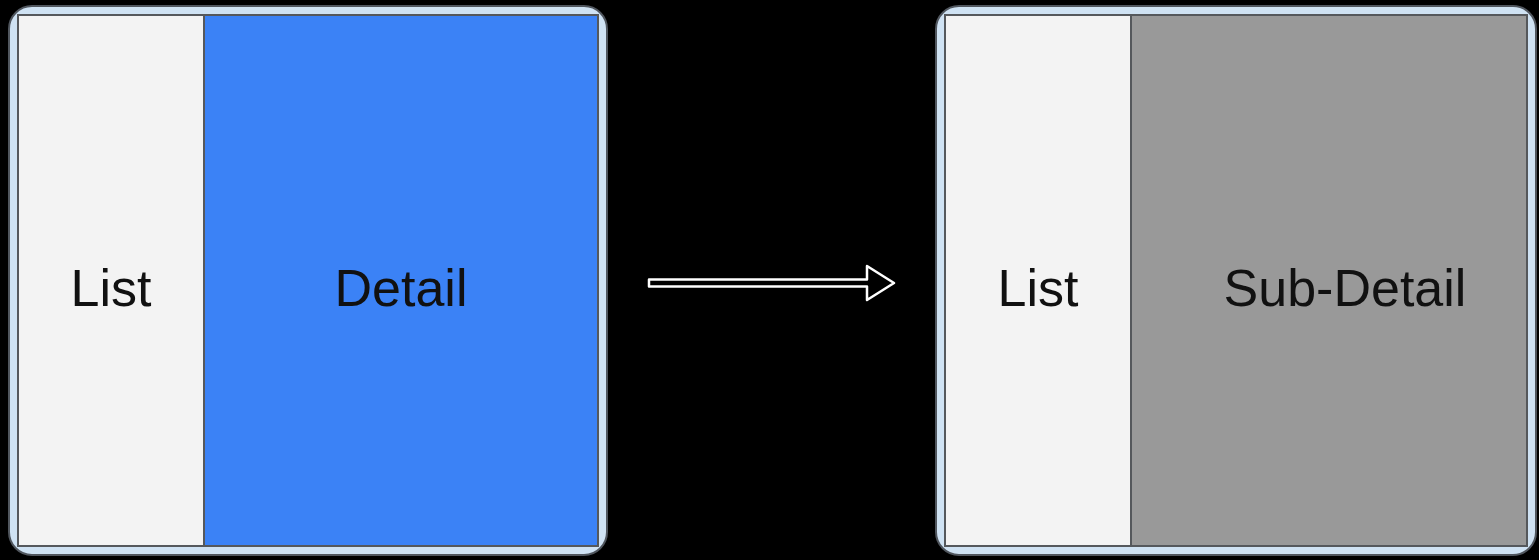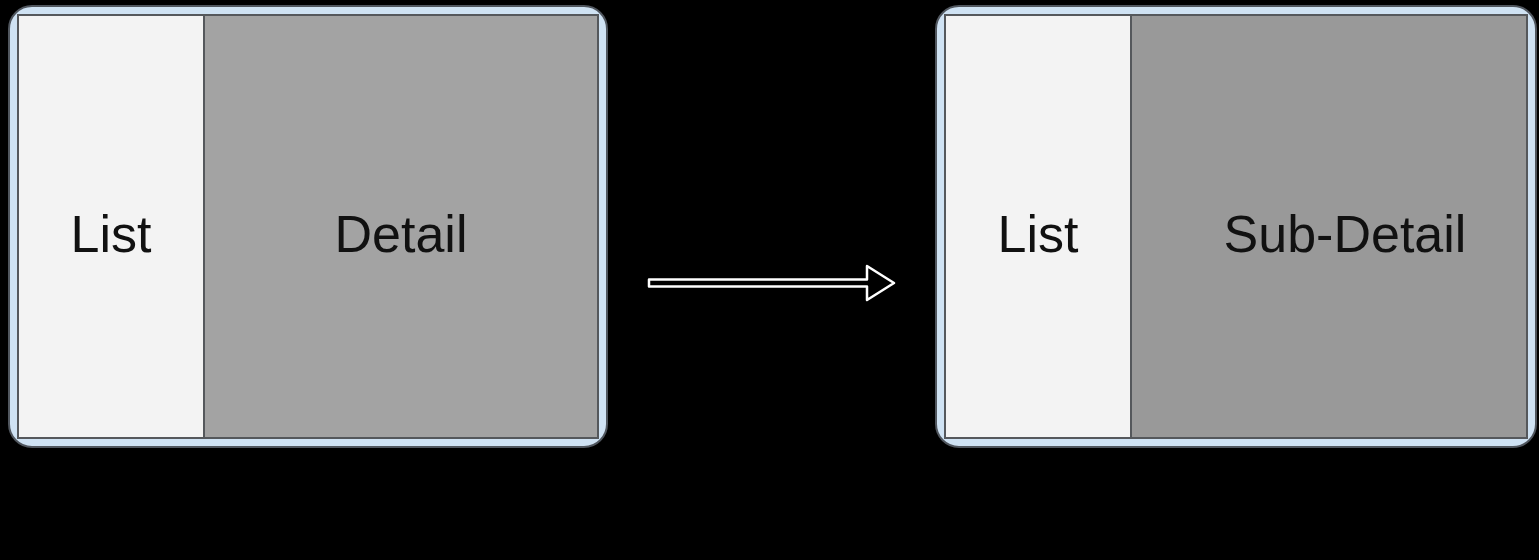--- a/index.html
+++ b/index.html
@@ -14,21 +14,21 @@
     font-family: "Liberation Sans", sans-serif;
     overflow: hidden;
   }
   .canvas {
     position: absolute;
     inset: 0;
   }
   .device {
     position: absolute;
     top: 5px;
-    height: 443px;
+    height: 551px;
     width: 600px;
     border: 2px solid #50565e;
     border-radius: 24px;
     box-sizing: border-box;
   }
   .device.before { left: 8px; }
   .device.after  { left: 935px; width: 602px; }
   .screen {
     position: absolute;
     left: 7px;
@@ -76,21 +76,21 @@
 </head>
 <body>
 
 <div class="canvas">
 
   <div class="device before" style="background-color: rgb(207, 226, 243);">
     <div class="screen">
       <div class="pane list" style="background-color: rgb(243, 243, 243);">
         <span class="pane-label">List</span>
       </div>
-      <div class="pane detail" style="background-color: #a3a3a3; text-align: center;">
+      <div class="pane detail" style="background-color: #3b82f6; text-align: center;">
         <span class="pane-label">Detail</span>
       </div>
     </div>
   </div>
 
   <svg class="arrow" viewBox="0 0 256 54" xmlns="http://www.w3.org/2000/svg">
     <path d="M 4 23.5 L 222 23.5 L 222 10 L 249 27 L 222 44 L 222 30.5 L 4 30.5 Z" style="stroke: rgb(255, 255, 255);"></path>
   </svg>
 
   <div class="device after" style="background-color: rgb(207, 226, 243);">

